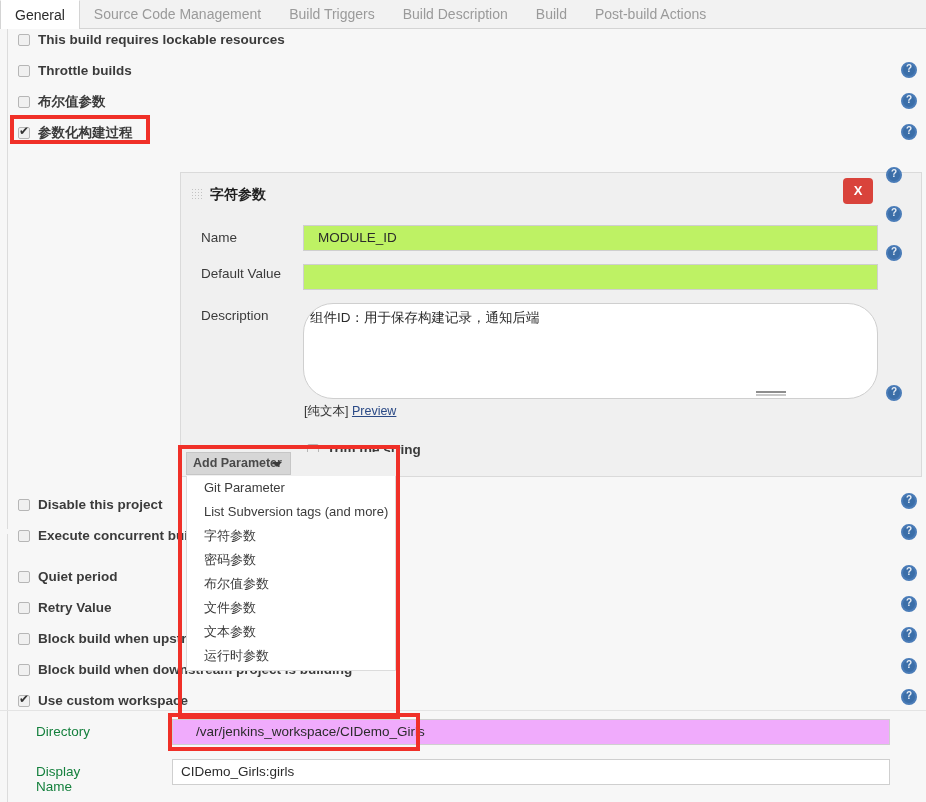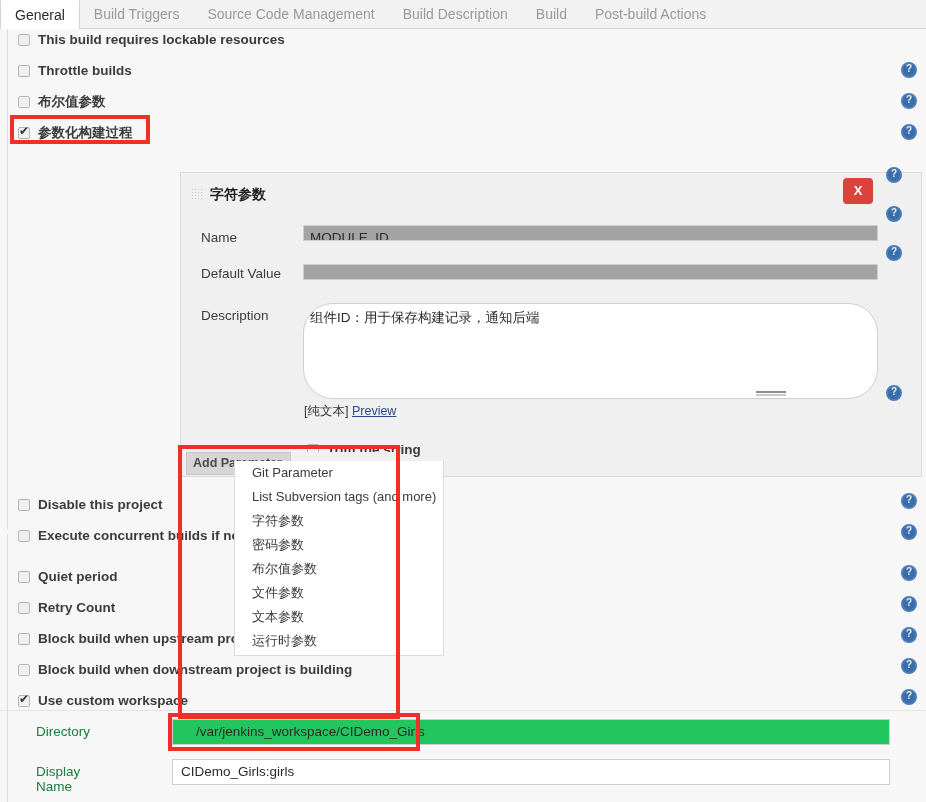--- a/index.html
+++ b/index.html
@@ -85,23 +85,23 @@
     background-size: 3px 3px;
   }
   .param-title { font-size: 14px; font-weight: bold; color: #1f1f1f; }
 
   .frow { position: absolute; left: 0; width: 100%; }
   .flabel {
     position: absolute; text-align: right; font-size: 13.5px; color: #3b3b3b;
     width: 170px; left: -10px;
   }
   .ftext {
-    position: absolute; height: 16px; border: 1px solid #cfcfcf;
-    background: #a3a3a3; font-family: "Liberation Sans", sans-serif;
-    font-size: 13.5px; color: #2b2b2b; padding: 0 6px; line-height: 24px;
+    position: absolute; height: 26px; border: 1px solid #cfcfcf;
+    background: #bef264; font-family: "Liberation Sans", sans-serif;
+    font-size: 13.5px; color: #2b2b2b; padding: 0 14px; line-height: 24px;
     white-space: nowrap; overflow: hidden;
   }
   .ftextarea {
     position: absolute; border: 1px solid #cfcfcf; background: #ffffff;
     font-family: "Liberation Sans", sans-serif; font-size: 13.5px;
     color: #2b2b2b; padding: 5px 6px; line-height: 18px; overflow: hidden;
   }
   .grip-h {
     position: absolute; width: 30px; height: 5px;
     border-top: 2px solid #8e8e8e; border-bottom: 2px solid #c9c9c9;
@@ -129,53 +129,52 @@
   .caret {
     position: absolute; right: 8px; top: 9px;
     width: 0; height: 0; border-left: 5px solid transparent;
     border-right: 5px solid transparent; border-top: 5px solid #3a3a3a;
   }
   .addparam-tail {
     position: absolute; left: 105px; top: 0; width: 105px; height: 23px;
     background: #f0f0f0;
   }
   .dropdown {
-    position: absolute; left: 0; top: 9px; width: 210px; height: 195px;
+    position: absolute; left: 0; top: 24px; width: 210px; height: 195px;
     background: #ffffff; border: 1px solid #dcdcdc; border-top: none;
     overflow: hidden;
-    margin-left: 48px;
   }
   .dd-item {
     height: 24px; line-height: 24px; padding-left: 17px;
     font-size: 13px; color: #3b3b3b; white-space: nowrap; cursor: pointer;
   }
 
   
   .hl { position: absolute; border: 4px solid #f03028; pointer-events: none; }
 
   
   .brow { position: absolute; }
   .blabel { position: absolute; font-size: 13.5px; color: #15803d; }
   .binput {
     position: absolute; height: 26px; border: 1px solid #cfcfcf;
     background: #ffffff; font-size: 13.5px; color: #2b2b2b;
     padding: 0 8px; line-height: 24px; white-space: nowrap; overflow: hidden;
   }
-  .binput.shaded { background: #22c55e; padding-left: 23px; }
+  .binput.shaded { background: #f0abfc; padding-left: 23px; }
   .seam { position: absolute; left: 0; width: 926px; height: 1px; background: #e4e4e4; }
 </style>
 </head>
 <body>
 
 <div id="root">
 
   <div class="tabbar">
     <div class="tab active"><span>General</span></div>
+    <div class="tab"><span>Source Code Management</span></div>
     <div class="tab"><span>Build Triggers</span></div>
-    <div class="tab"><span>Source Code Management</span></div>
     <div class="tab"><span>Build Description</span></div>
     <div class="tab"><span>Build</span></div>
     <div class="tab"><span>Post-build Actions</span></div>
   </div>
 
   <div class="body">
 
     <div class="leftrail"></div>
     <div class="leftrail2"></div>
 
@@ -240,21 +239,21 @@
     <div class="cbrow" style="top:465px;">
       <span class="cb"></span><span class="cblabel">Disable this project</span>
     </div>
     <div class="cbrow" style="top:496px;">
       <span class="cb"></span><span class="cblabel">Execute concurrent builds if necessary</span>
     </div>
     <div class="cbrow" style="top:537px;">
       <span class="cb"></span><span class="cblabel">Quiet period</span>
     </div>
     <div class="cbrow" style="top:568px;">
-      <span class="cb"></span><span class="cblabel">Retry Count</span>
+      <span class="cb"></span><span class="cblabel">Retry Value</span>
     </div>
     <div class="cbrow" style="top:599px;">
       <span class="cb"></span><span class="cblabel">Block build when upstream project is building</span>
     </div>
     <div class="cbrow" style="top:630px;">
       <span class="cb"></span><span class="cblabel">Block build when downstream project is building</span>
     </div>
     <div class="cbrow" style="top:661px;">
       <span class="cb checked"></span><span class="cblabel">Use custom workspace</span>
     </div>

